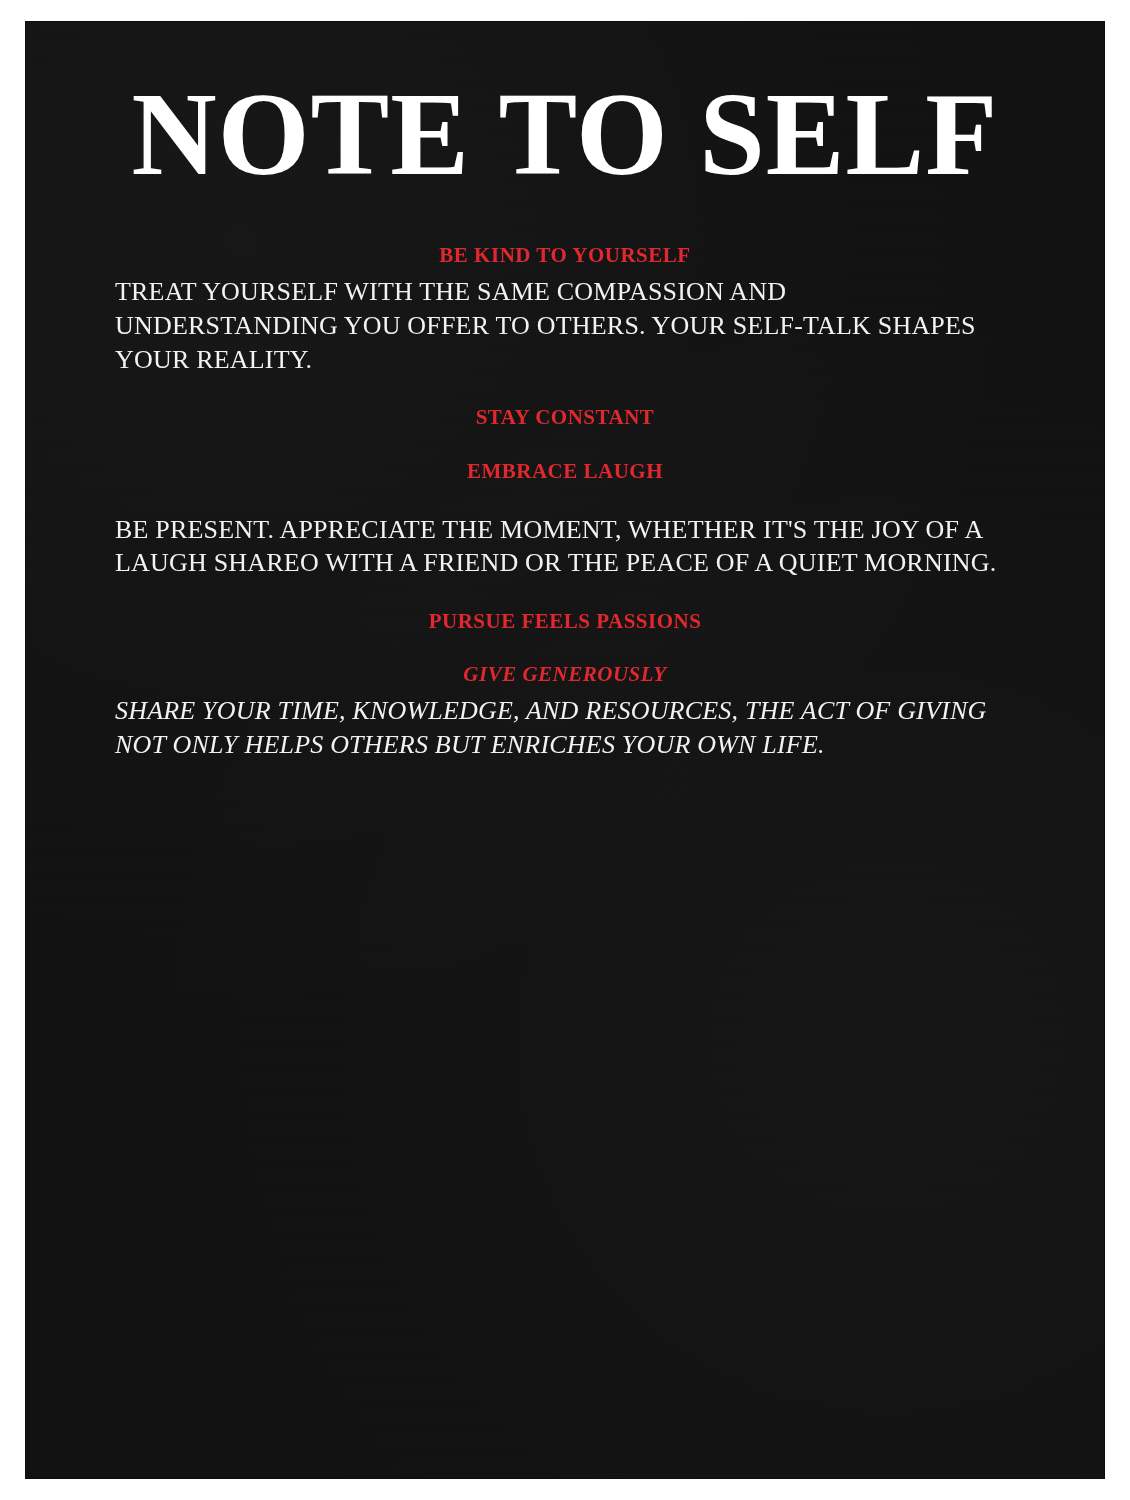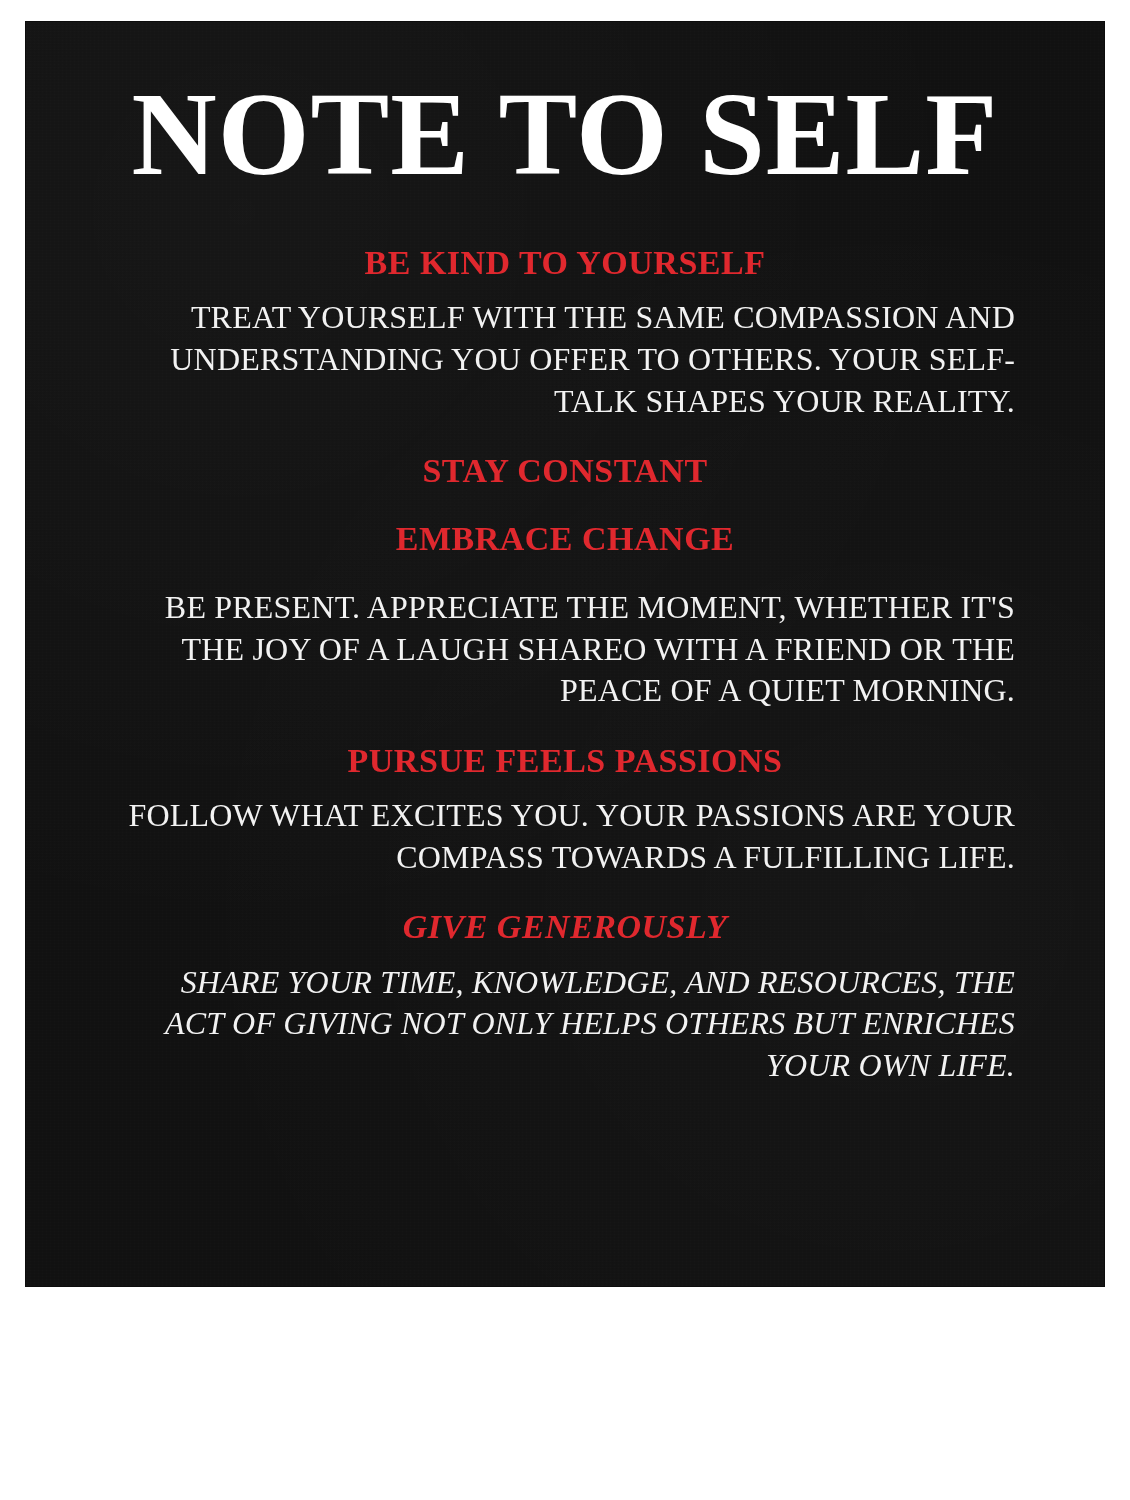--- a/index.html
+++ b/index.html
@@ -11,21 +11,21 @@
     width: 1130px;
     height: 1500px;
     overflow: hidden;
     font-family: "Liberation Serif", serif;
   }
   .poster {
     position: absolute;
     left: 26px;
     top: 22px;
     width: 1078px;
-    height: 1264px;
+    height: 1456px;
     background: #111111;
     background-image:
       radial-gradient(circle at 20% 15%, rgba(255,255,255,0.022) 0%, rgba(255,255,255,0) 55%),
       radial-gradient(circle at 80% 70%, rgba(255,255,255,0.018) 0%, rgba(255,255,255,0) 60%);
     box-shadow: 0 0 0 1px #0c0c0c;
     overflow: hidden;
   }
   .poster::after {
     content: "";
     position: absolute;
@@ -61,34 +61,34 @@
   }
   .section:last-child {
     margin-bottom: 0;
     font-style: italic;
   }
   .section-heading {
     text-align: center;
     color: #e0282e;
     font-family: "Liberation Serif", serif;
     font-weight: 700;
-    font-size: 34px;
+    font-size: 21px;
     line-height: 1.1;
     letter-spacing: 0.5px;
     margin: 0 0 8px 0;
   }
   .section-body {
-    text-align: right;
+    text-align: left;
     color: #f2f2f2;
     font-family: "Liberation Serif", serif;
     font-weight: 400;
-    font-size: 32px;
+    font-size: 26px;
     line-height: 1.30;
     letter-spacing: 0.2px;
-    margin: 16px auto;
+    margin: 0 auto;
     max-width: 900px;
   }
 </style>
 </head>
 <body>
 
 <div class="poster">
 
   <h1 class="title">NOTE TO SELF</h1>
 
@@ -97,33 +97,32 @@
     <div class="section">
       <div class="section-heading">BE KIND TO YOURSELF</div>
       <p class="section-body">TREAT YOURSELF WITH THE SAME COMPASSION AND UNDERSTANDING YOU OFFER TO OTHERS. YOUR SELF-TALK SHAPES YOUR REALITY.</p>
     </div>
 
     <div class="section">
       <div class="section-heading">STAY CONSTANT</div>
     </div>
 
     <div class="section">
-      <div class="section-heading">EMBRACE CHANGE</div>
+      <div class="section-heading">EMBRACE LAUGH</div>
     </div>
 
     <div class="section">
     </div>
 
     <div class="section">
       <p class="section-body">BE PRESENT. APPRECIATE THE MOMENT, WHETHER IT'S THE JOY OF A LAUGH SHAREO WITH A FRIEND OR THE PEACE OF A QUIET MORNING.</p>
     </div>
 
     <div class="section">
       <div class="section-heading">PURSUE FEELS PASSIONS</div>
-      <p class="section-body">FOLLOW WHAT EXCITES YOU. YOUR PASSIONS ARE YOUR COMPASS TOWARDS A FULFILLING LIFE.</p>
     </div>
 
     <div class="section">
       <div class="section-heading">GIVE GENEROUSLY</div>
       <p class="section-body">SHARE YOUR TIME, KNOWLEDGE, AND RESOURCES, THE ACT OF GIVING NOT ONLY HELPS OTHERS BUT ENRICHES YOUR OWN LIFE.</p>
     </div>
 
   </div>
 </div>
 

